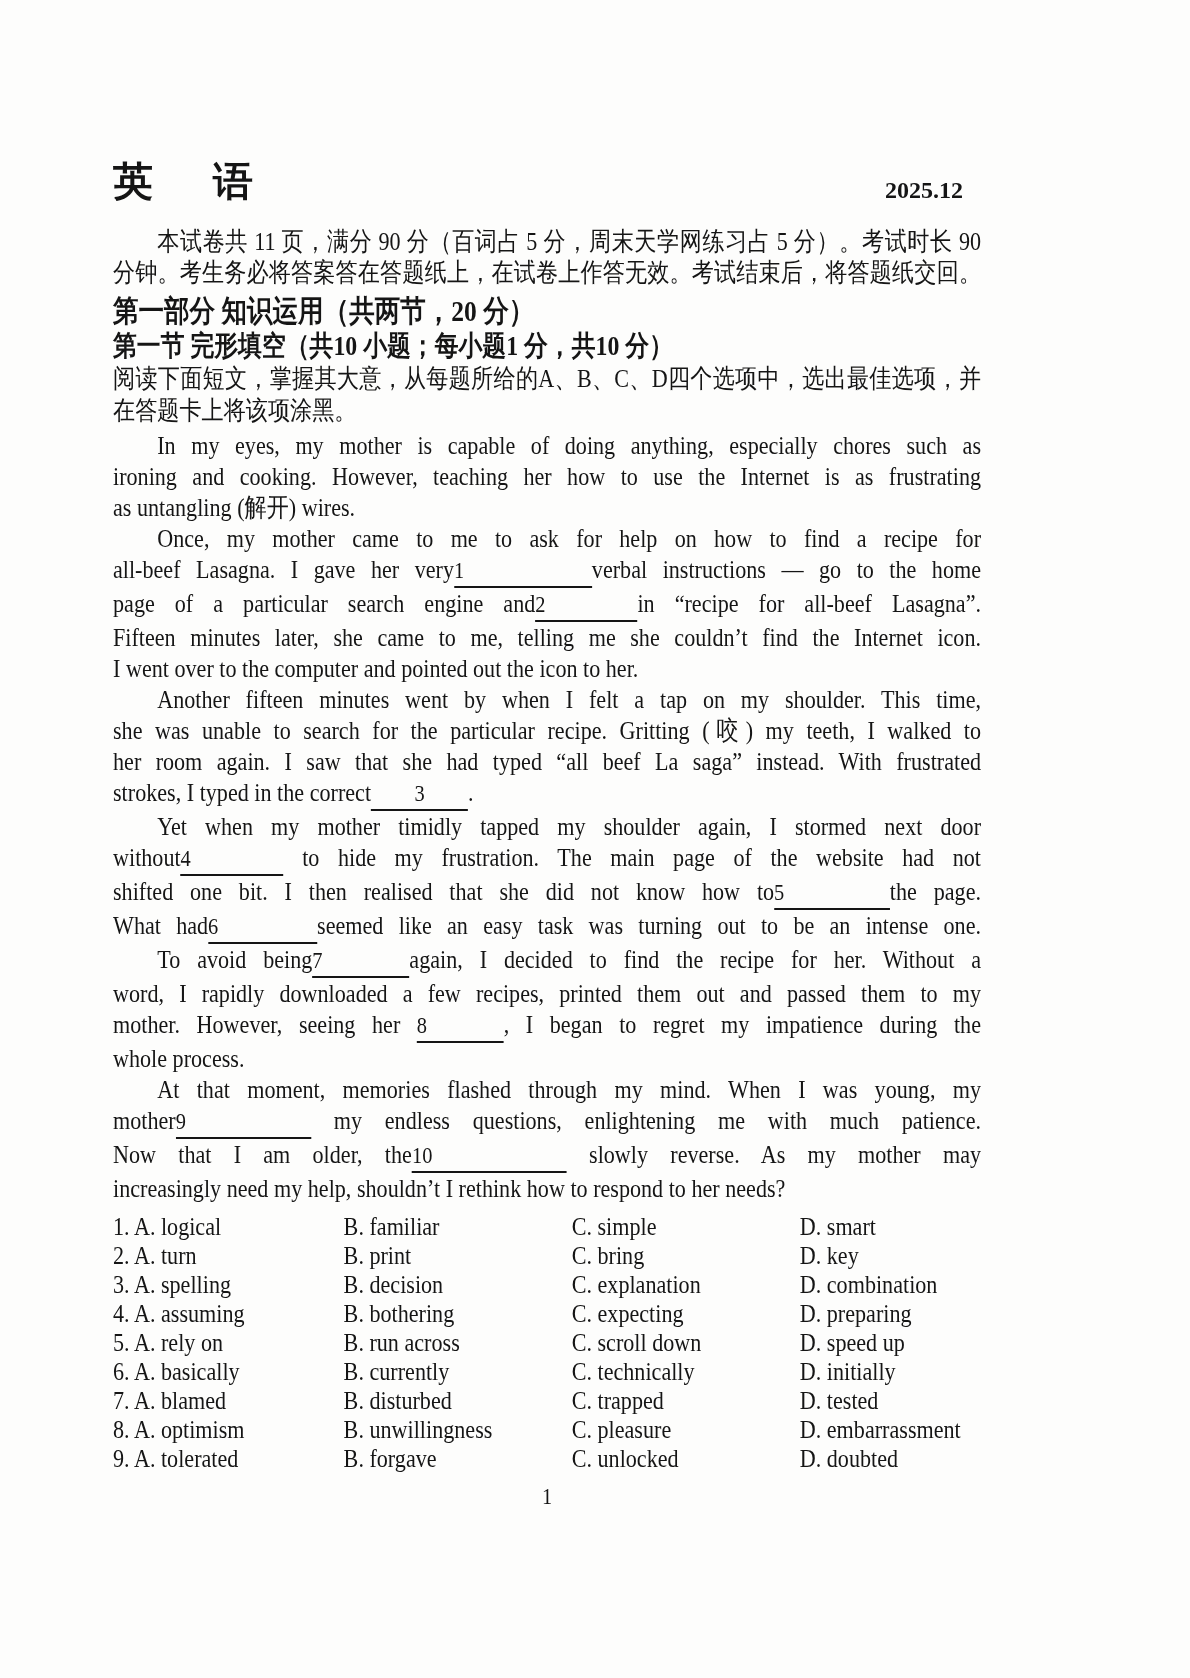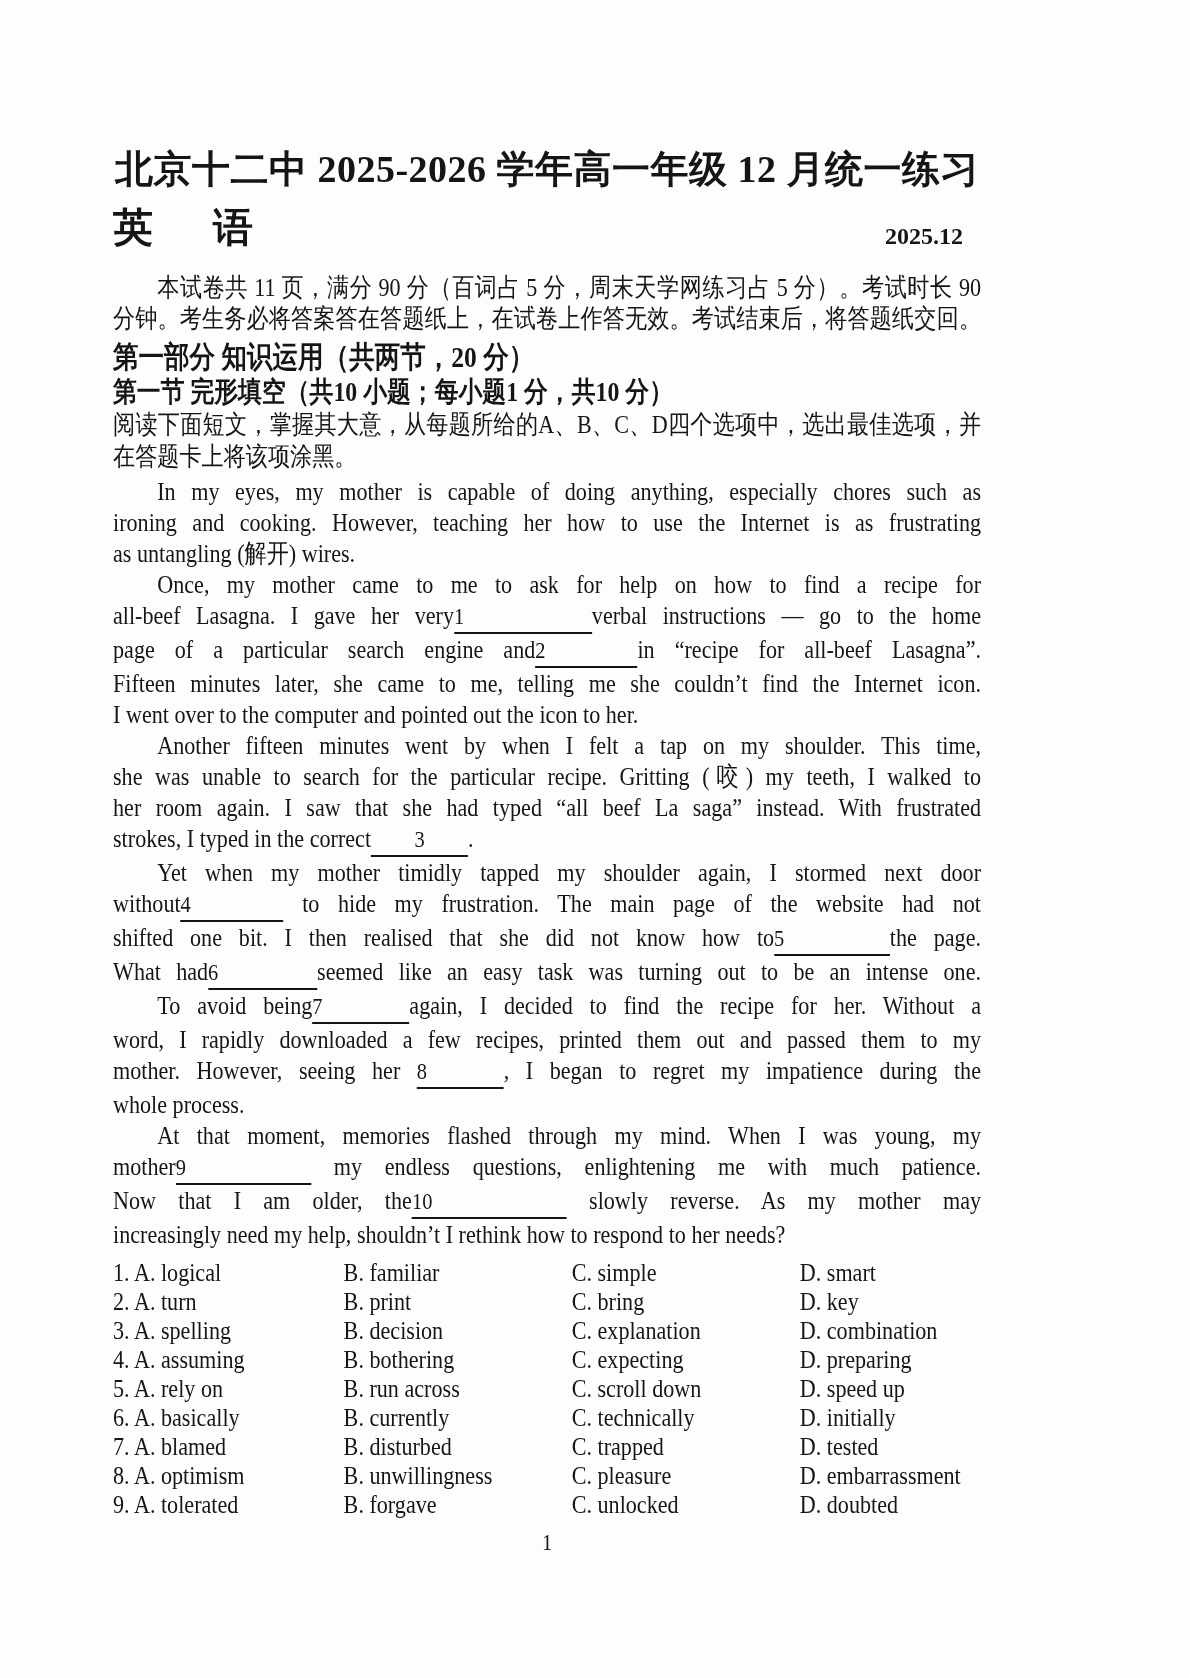--- a/index.html
+++ b/index.html
@@ -66,21 +66,20 @@
   .options { margin-top: 8px; font-size: 26px; line-height: 29px; }
   .opt-row { display: grid; grid-template-columns: 271px 268px 268px 1fr; }
   .opt-cell { display: block; }
   .page-num { margin-top: 10px; text-align: center; font-size: 24px; }
 </style>
 </head>
 <body>
 
 <div class="page">
   <div class="column">
-    <h1 class="title">北京十二中 2025-2026 学年高一年级 12 月统一练习</h1>
     <div class="subject-row">
       <div class="subject">英　语</div>
       <div class="date">2025.12</div>
     </div>
     <div class="squeeze">
       <div class="notice">
           <div class="jline indent">本试卷共 11 页，满分 90 分（百词占 5 分，周末天学网练习占 5 分）。考试时长 90</div>
           <div class="jline">分钟。考生务必将答案答在答题纸上，在试卷上作答无效。考试结束后，将答题纸交回。</div>
         </div>
       <h2 class="part-heading">第一部分 知识运用（共两节，20 分）</h2>

